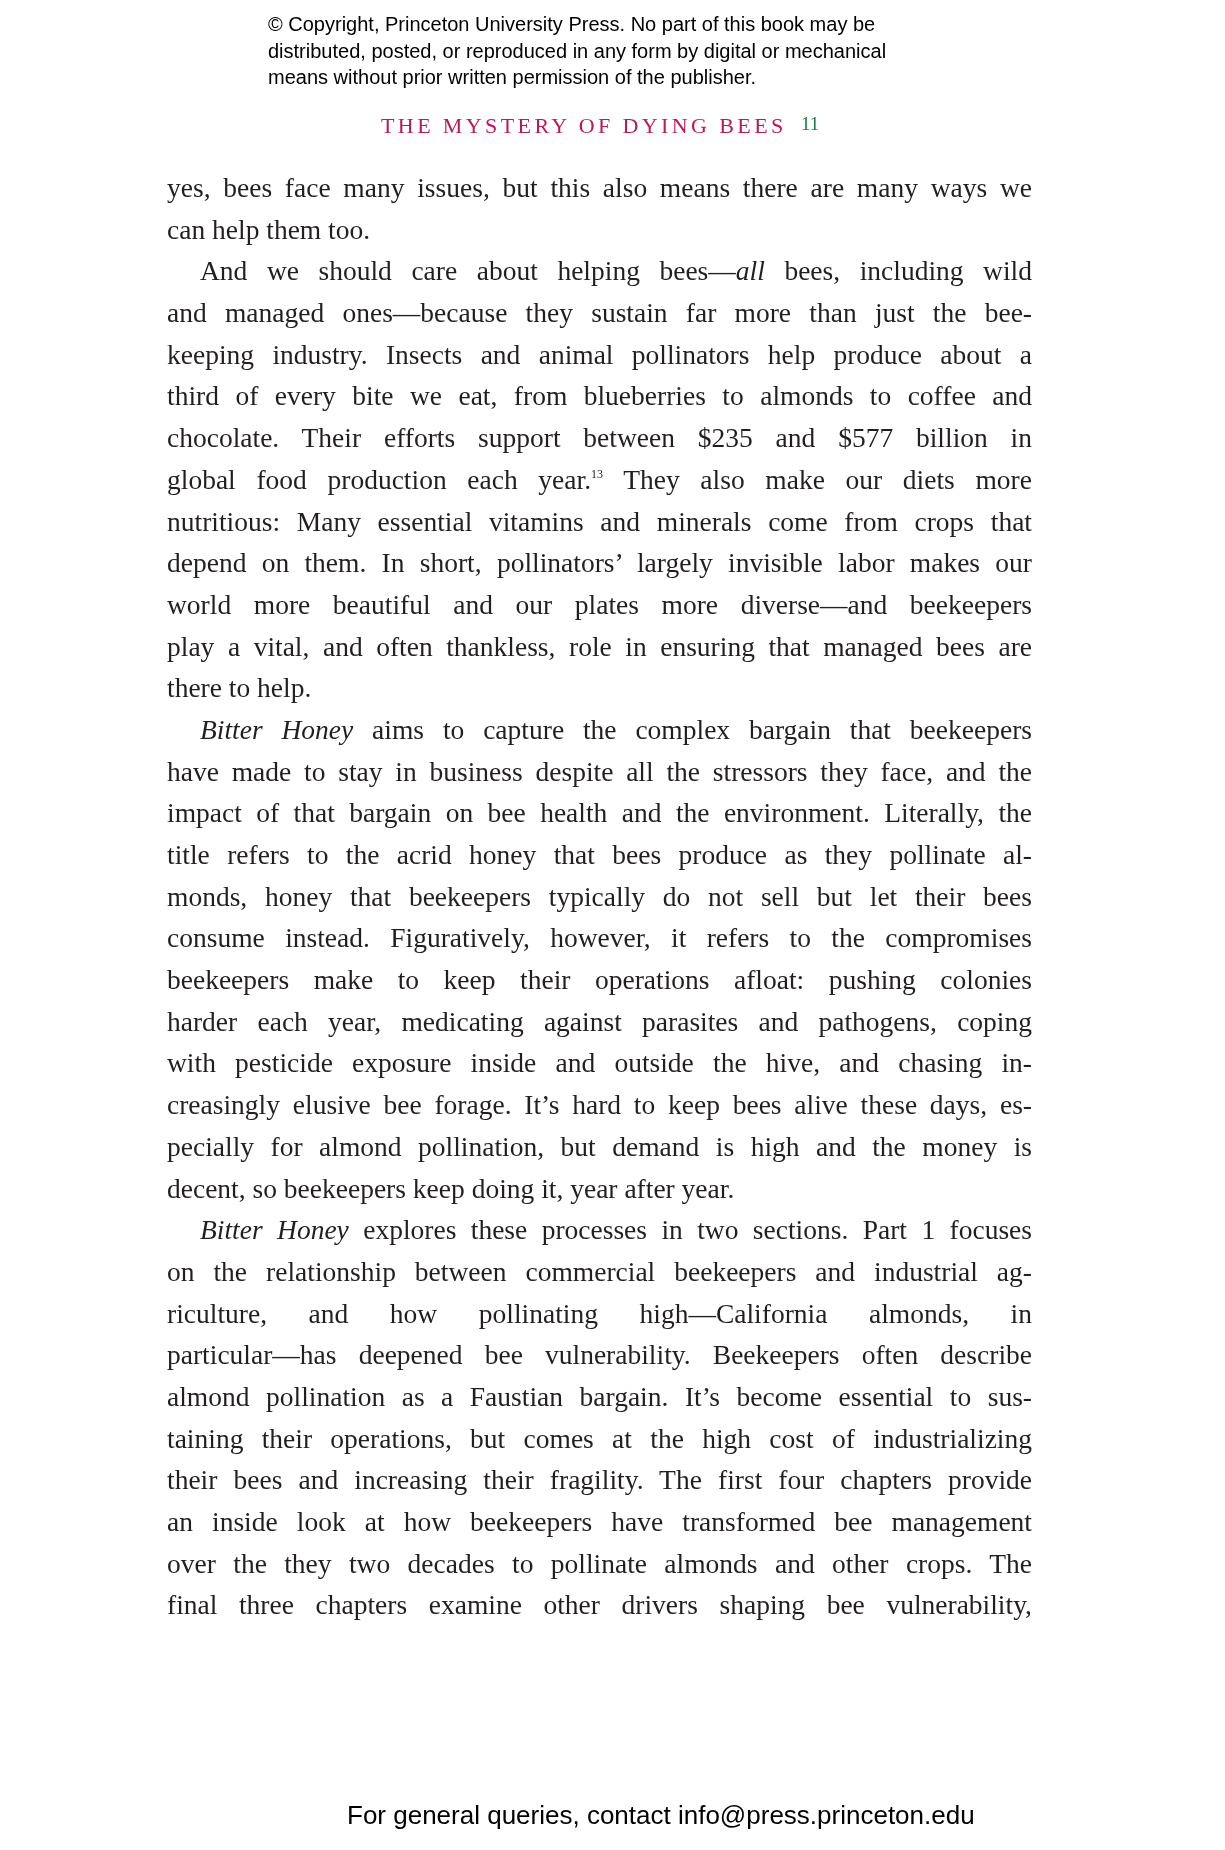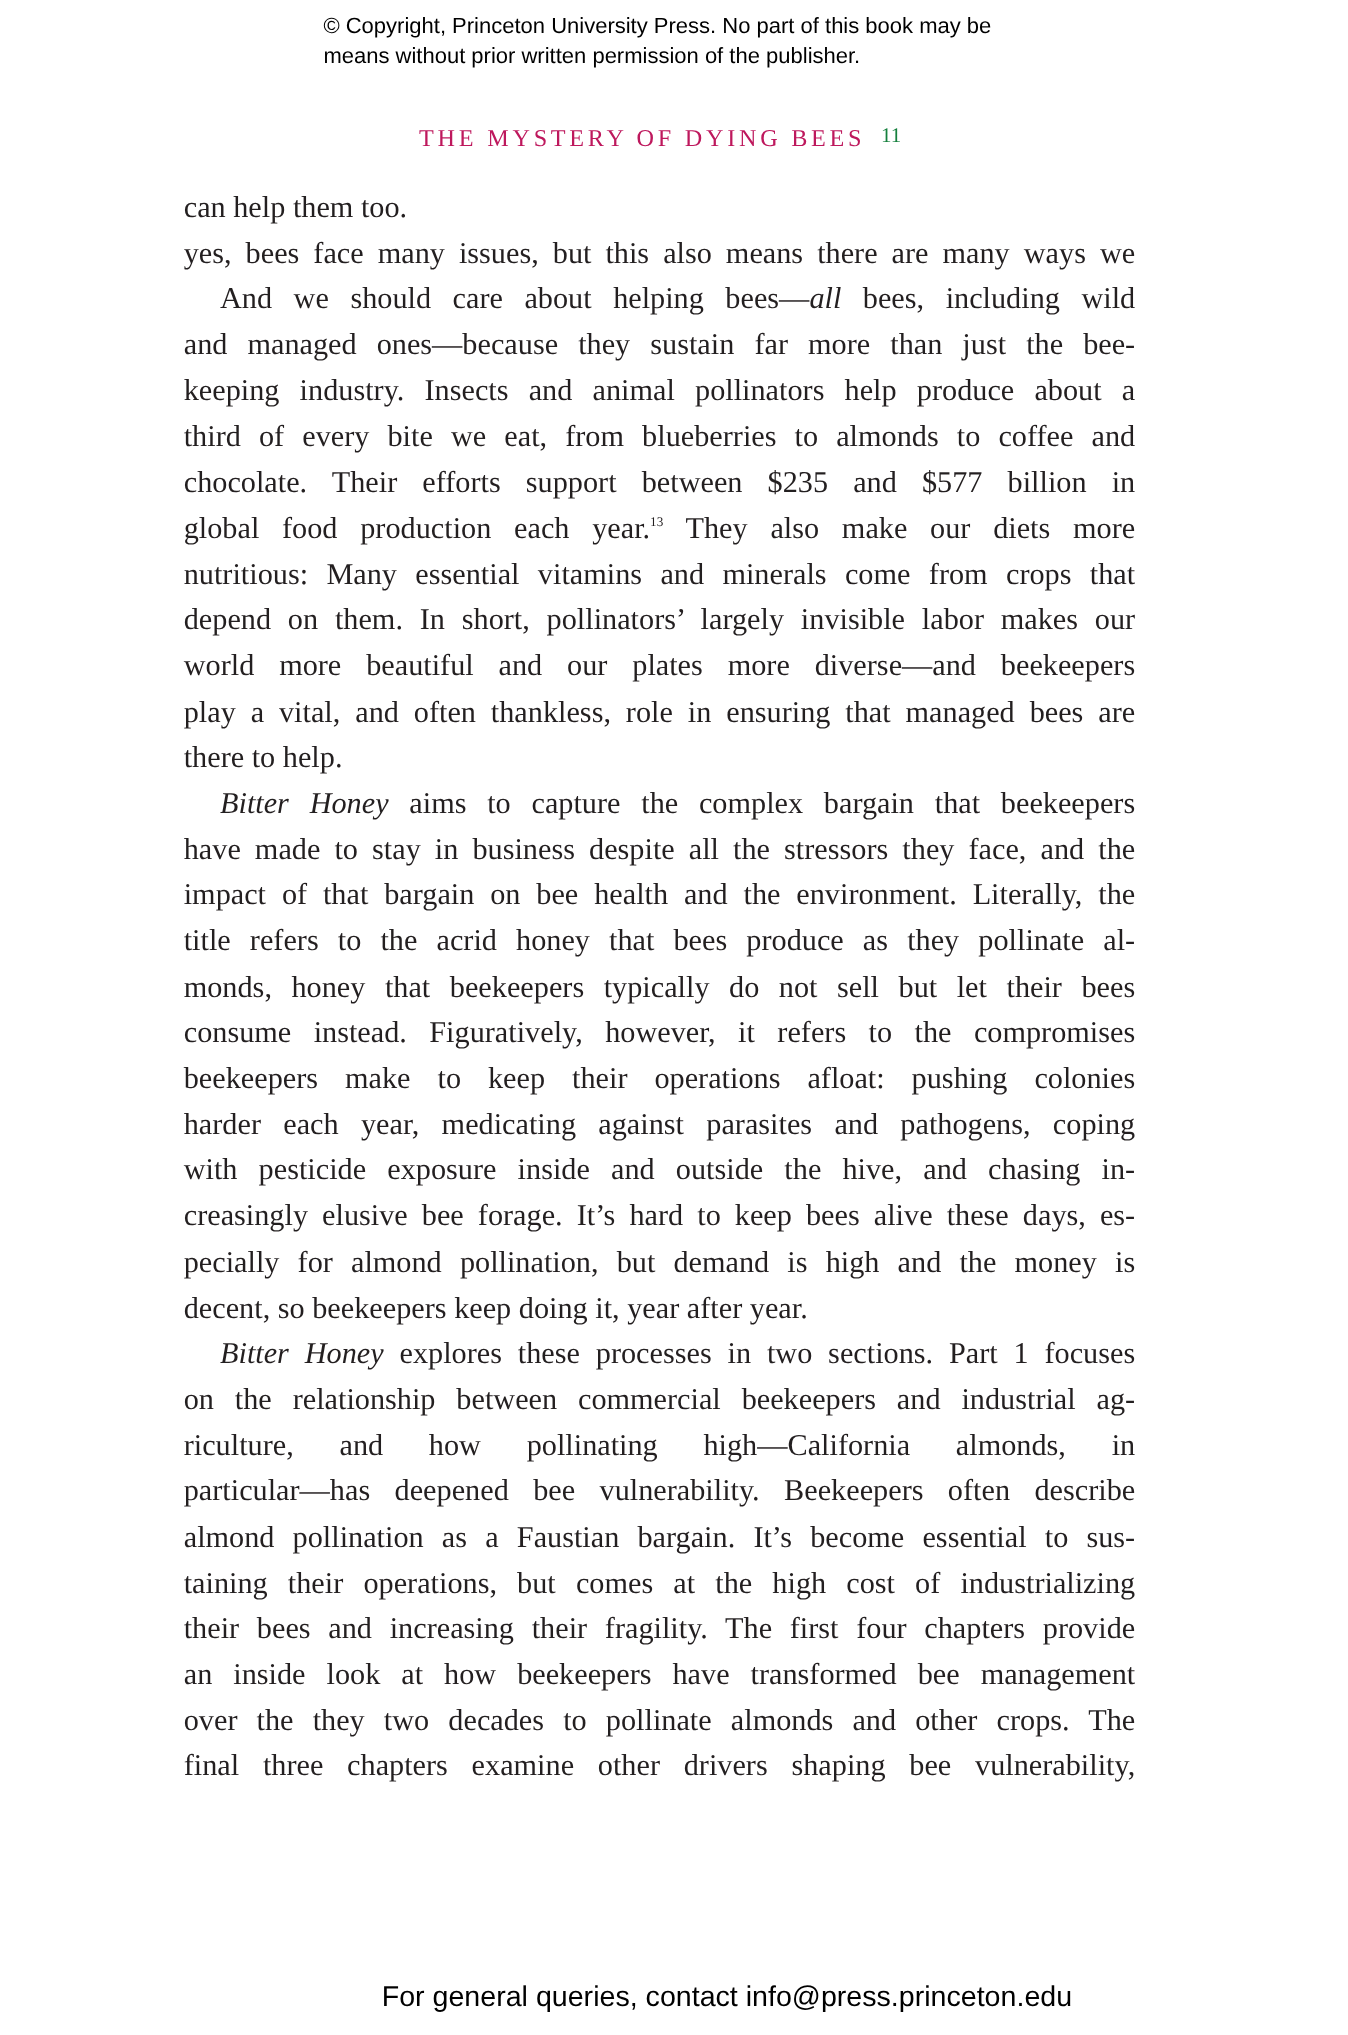--- a/index.html
+++ b/index.html
@@ -2,21 +2,21 @@
 <html><head>
 <meta charset="utf-8">
 <style>
   html, body { margin: 0; padding: 0; background: #ffffff; }
   body { width: 1225px; height: 1850px; position: relative; overflow: hidden; }
   .copyright {
     position: absolute; left: 268px; top: 11px;
     font-family: "Liberation Sans", sans-serif;
     font-size: 20px; line-height: 26.5px; color: #000000;
   }
-  .copyright div { white-space: nowrap; margin-left: 26px; }
+  .copyright div { white-space: nowrap; }
   .running-head {
     position: absolute; left: 381px; top: 114px;
     font-family: "Liberation Serif", serif;
     font-size: 22px; line-height: 24px; color: #be185d;
     letter-spacing: 3.4px; text-transform: uppercase; white-space: nowrap;
   }
   .page-number {
     position: absolute; left: 801px; top: 110px;
     font-family: "Liberation Serif", serif;
     font-size: 19px; line-height: 28px; color: #15803d;
@@ -35,30 +35,31 @@
     position: absolute; left: 347px; top: 1802px;
     font-family: "Liberation Sans", sans-serif;
     font-size: 26px; line-height: 26px; color: #000000; white-space: nowrap;
   }
 </style>
 </head>
 <body>
 
 <div class="copyright">
   <div>© Copyright, Princeton University Press. No part of this book may be</div>
+  <div>distributed, posted, or reproduced in any form by digital or mechanical</div>
   <div>means without prior written permission of the publisher.</div>
 </div>
 
 <div class="running-head">THE MYSTERY OF DYING BEES</div>
 <div class="page-number">11</div>
 
 <div class="body-text" id="body-text">
     <div>
+      <div class="line"><span>yes, bees face many issues, but this also means there are many ways we</span></div>
       <div class="line last"><span>can help them too.</span></div>
-      <div class="line"><span>yes, bees face many issues, but this also means there are many ways we</span></div>
     </div>
     <div>
       <div class="line indent"><span>And we should care about helping bees—</span><em>all</em><span> bees, including wild</span></div>
       <div class="line"><span>and managed ones—because they sustain far more than just the bee-</span></div>
       <div class="line"><span>keeping industry. Insects and animal pollinators help produce about a</span></div>
       <div class="line"><span>third of every bite we eat, from blueberries to almonds to coffee and</span></div>
       <div class="line"><span>chocolate. Their efforts support between $235 and $577 billion in</span></div>
       <div class="line"><span>global food production each year.</span><sup>13</sup><span> They also make our diets more</span></div>
       <div class="line"><span>nutritious: Many essential vitamins and minerals come from crops that</span></div>
       <div class="line"><span>depend on them. In short, pollinators’ largely invisible labor makes our</span></div>

